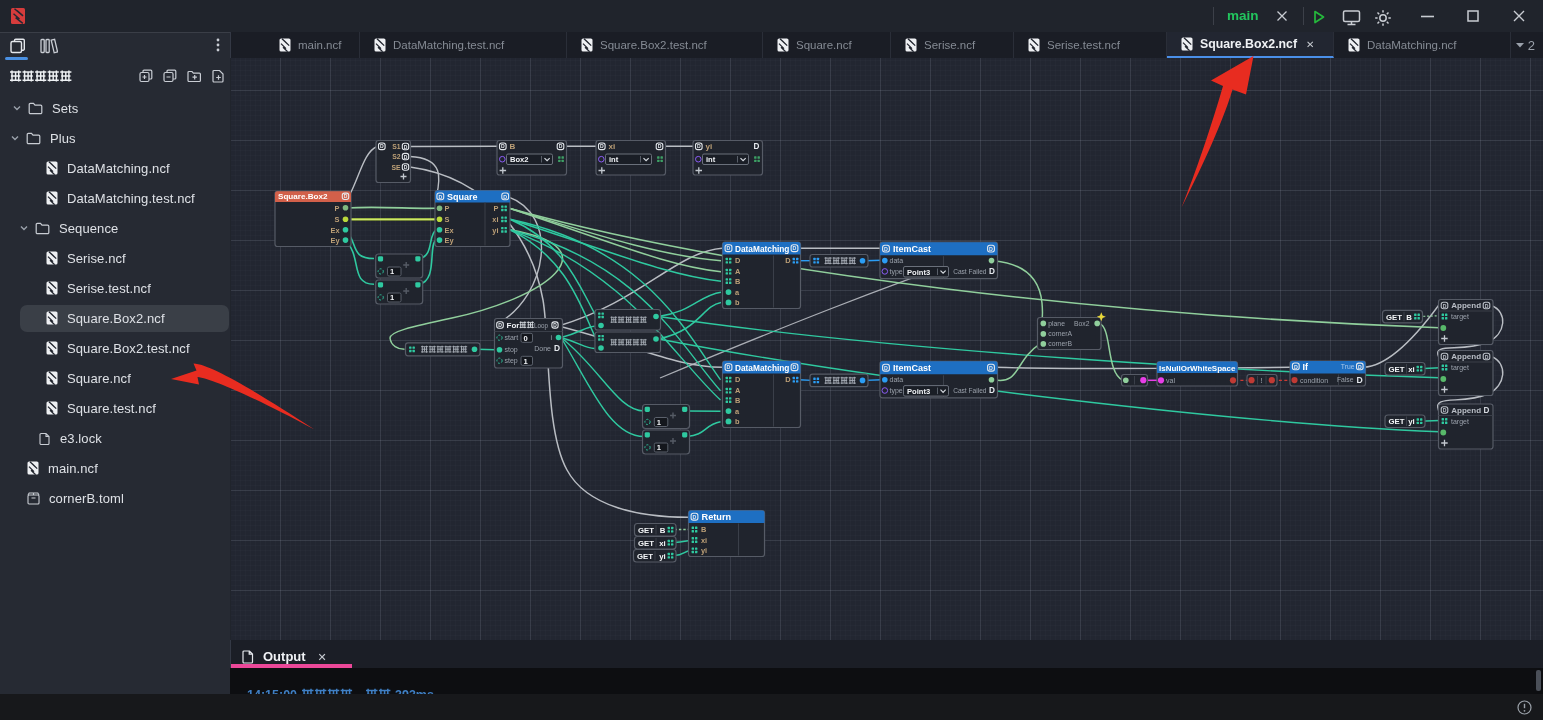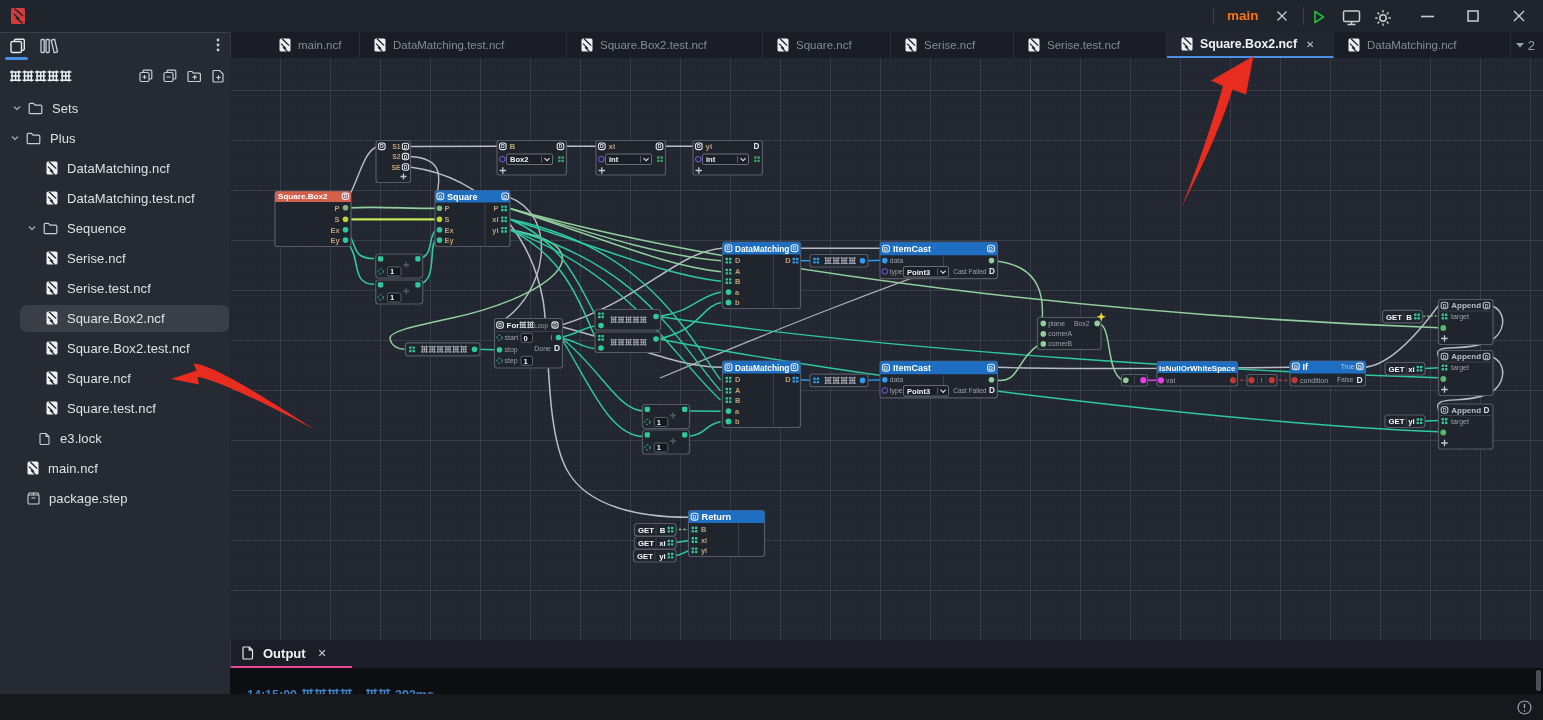--- a/index.html
+++ b/index.html
@@ -1,21 +1,21 @@
 <!DOCTYPE html>
 <html><head><meta charset="utf-8"><style>
 * { margin:0; padding:0; box-sizing:border-box; }
 html,body { width:1543px; height:720px; overflow:hidden; background:#20242c;
   font-family:"Liberation Sans", sans-serif; }
 #app { position:relative; width:1543px; height:720px; }
 
 #titlebar { position:absolute; left:0; top:0; width:1543px; height:32px; background:#20242c; }
 #logo { position:absolute; left:11px; top:8px; width:14px; height:16px; }
 .tsep { position:absolute; top:7px; width:1px; height:18px; background:#3c4049; }
-.ttxt { position:absolute; top:8px; font-size:13.5px; font-weight:bold; color:#f97316; }
+.ttxt { position:absolute; top:8px; font-size:13.5px; font-weight:bold; color:#22c55e; }
 .ticon { position:absolute; top:9px; }
 .ticon svg { display:block; }
 .tsep { }
 
 #sidebar { position:absolute; left:0; top:32px; width:230px; height:662px; background:#262a33; border-top:1px solid #3a3e47; }
 #actbar { position:absolute; left:0; top:0; width:230px; height:26px; }
 .aico { position:absolute; top:4px; }
 #actline { position:absolute; left:5px; top:24px; width:23px; height:2.5px; background:#4a90e2; border-radius:2px; }
 #sbhead { position:absolute; left:0; top:30px; width:230px; height:30px; }
 #sbtitle { position:absolute; left:8px; top:5px; }
@@ -51,22 +51,22 @@
     linear-gradient(90deg, rgba(170,180,195,0.14) 1px, transparent 1px),
     linear-gradient(rgba(170,180,195,0.022) 1px, transparent 1px),
     linear-gradient(90deg, rgba(170,180,195,0.022) 1px, transparent 1px);
   background-size:50px 50px,50px 50px,5px 5px,5px 5px;
   background-position:0px 32px,49px 0px,0 2px,4px 0;
 }
 #canvas svg.main { position:absolute; left:-1px; top:0; }
 
 #outbar { position:absolute; left:230px; top:640px; width:1313px; height:28px; background:#1b1e26;
   border-left:1px solid #343945; }
-#outtab { position:absolute; left:0; top:0; width:121px; height:28px; display:flex; align-items:center;
-  border-bottom:2px solid #ec4899; }
+#outtab { position:absolute; left:0; top:0; width:121px; height:28px; display:flex; align-items:flex-end;
+  border-bottom:4px solid #ec4899; }
 #outtab .lab { font-size:13px; font-weight:bold; color:#f0f2f5; margin-left:9px; }
 #outtab .x { font-size:11px; color:#c8ccd2; margin-left:12px; }
 #console { position:absolute; left:230px; top:668px; width:1313px; height:26px; background:#0d0e11; overflow:hidden; }
 #console svg { position:absolute; left:0; top:0; }
 #cscroll { position:absolute; right:2px; top:2px; width:5px; height:21px; background:#4a4f58; border-radius:2px; }
 
 #status { position:absolute; left:0; top:694px; width:1543px; height:26px; background:#17181b; }
 #warnico { position:absolute; right:11px; top:6px; }
 </style></head>
 <body>
@@ -210,21 +210,21 @@
         </div>
 <div class="trow" style="padding-left:46.0px">
           <span class="fico">
             <svg width="12" height="14" viewBox="0 0 12 14">
               <rect x="0.5" y="0.5" width="11" height="13" rx="1.6" fill="#eef0f3"></rect>
               <path d="M3,0.8 L8.8,6.4 M2,5.6 L7,10.6 M5.2,2.6 L10.2,7.6 M4,9.2 L8.6,13.6" stroke="#20242d" stroke-width="1.3"></path>
             </svg>
           </span>
           <span class="tname">DataMatching.test.ncf</span>
         </div>
-<div class="trow" style="padding-left:27px">
+<div class="trow" style="padding-left:19px">
           <span class="chev">
             <svg width="10" height="10" viewBox="0 0 10 10">
               <path d="M2,3.4 L5,6.4 L8,3.4" stroke="#9aa1ab" stroke-width="1.4" fill="none"></path>
             </svg>
           </span>
           <span class="fico">
             <svg width="15" height="13" viewBox="0 0 15 13">
               <path d="M1.2,2.6 a1.2,1.2 0 0 1 1.2,-1.2 h3.1 l1.5,1.7 h5.6 a1.2,1.2 0 0 1 1.2,1.2 v6.2 a1.2,1.2 0 0 1 -1.2,1.2 h-10.2 a1.2,1.2 0 0 1 -1.2,-1.2 z" fill="none" stroke="#c9cdd4" stroke-width="1.2"></path>
             </svg>
           </span>
@@ -301,21 +301,21 @@
           </span>
           <span class="tname">main.ncf</span>
         </div>
 <div class="trow" style="padding-left:27.0px">
           <span class="fico">
             <svg width="13" height="13" viewBox="0 0 13 13">
               <rect x="1" y="3" width="11" height="9" rx="1" fill="none" stroke="#c9cdd4" stroke-width="1.1"></rect>
               <path d="M1,3 L2.2,1 h8.6 L12,3 M6.5,3 v-2 M4.5,6 h4" stroke="#c9cdd4" stroke-width="1.1" fill="none"></path>
             </svg>
           </span>
-          <span class="tname">package.step</span>
+          <span class="tname">cornerB.toml</span>
         </div>
       </div>
 </div>
 <div id="tabbar">
 <div class="tab" style="left:0px;width:129px">
         <span class="tico">
           <svg width="12" height="14" viewBox="0 0 12 14">
             <rect x="0.5" y="0.5" width="11" height="13" rx="1.6" fill="#eef0f3"></rect>
             <path d="M3,0.8 L8.8,6.4 M2,5.6 L7,10.6 M5.2,2.6 L10.2,7.6 M4,9.2 L8.6,13.6" stroke="#20242d" stroke-width="1.3"></path>
           </svg>

